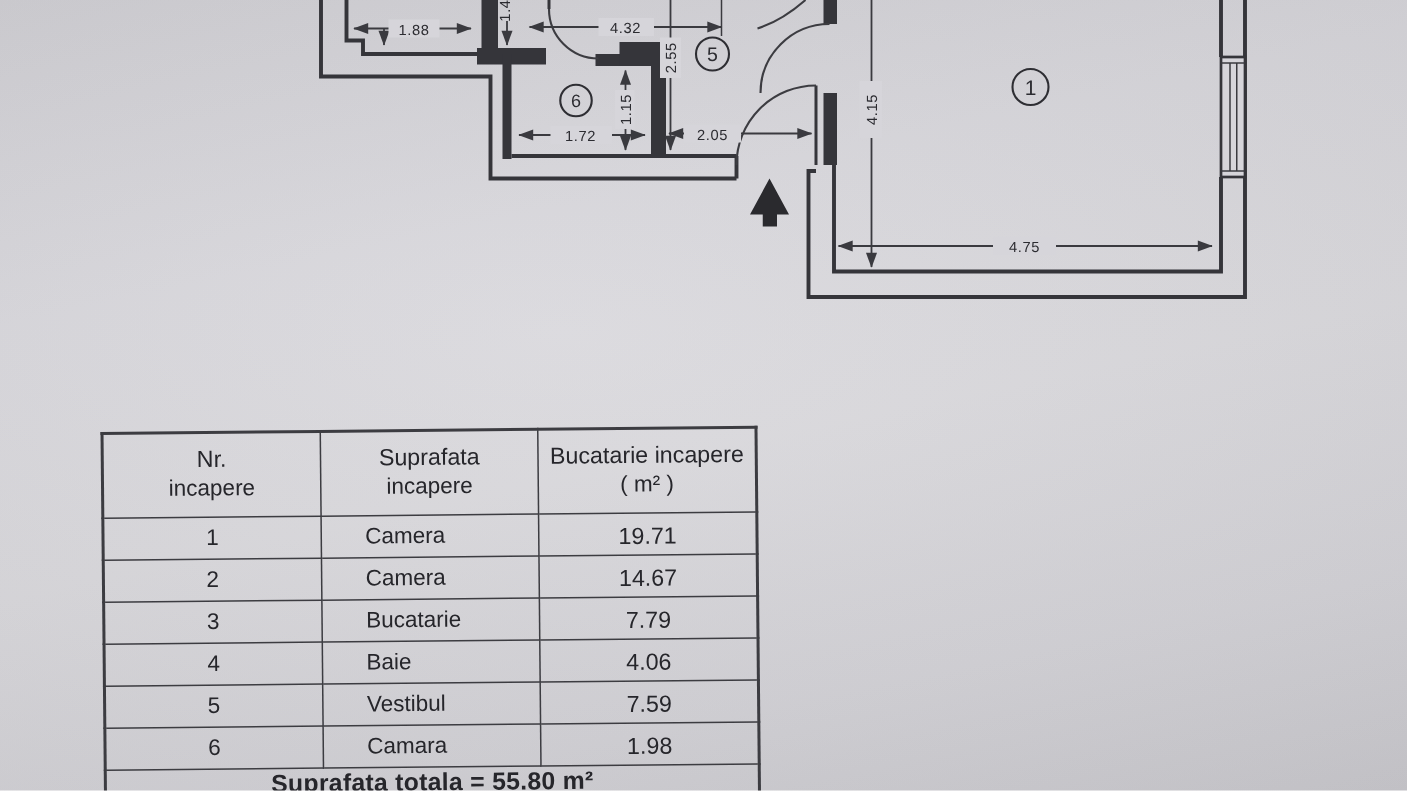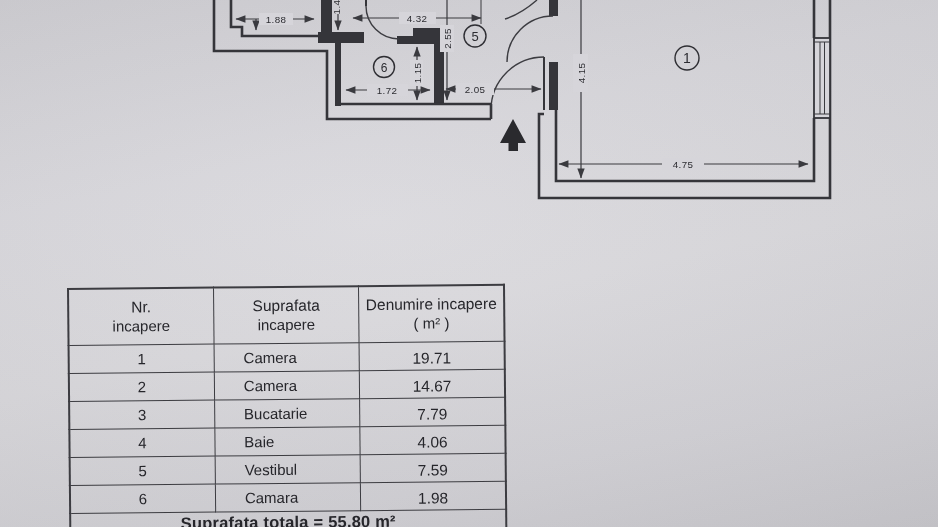--- a/index.html
+++ b/index.html
@@ -165,21 +165,21 @@
         <tr>
       <th>
         <div>Nr.</div>
         <div class="hdr-sub">incapere</div>
       </th>
       <th>
         <div>Suprafata</div>
         <div class="hdr-sub">incapere</div>
       </th>
       <th>
-        <div>Denumire incapere</div>
+        <div>Bucatarie incapere</div>
         <div class="hdr-sub">( m² )</div>
       </th>
     </tr>
     <tr>
       <td class="c-nr">1</td>
       <td class="c-name">Camera</td>
       <td class="c-area">19.71</td>
     </tr>
     <tr>
       <td class="c-nr">2</td>

